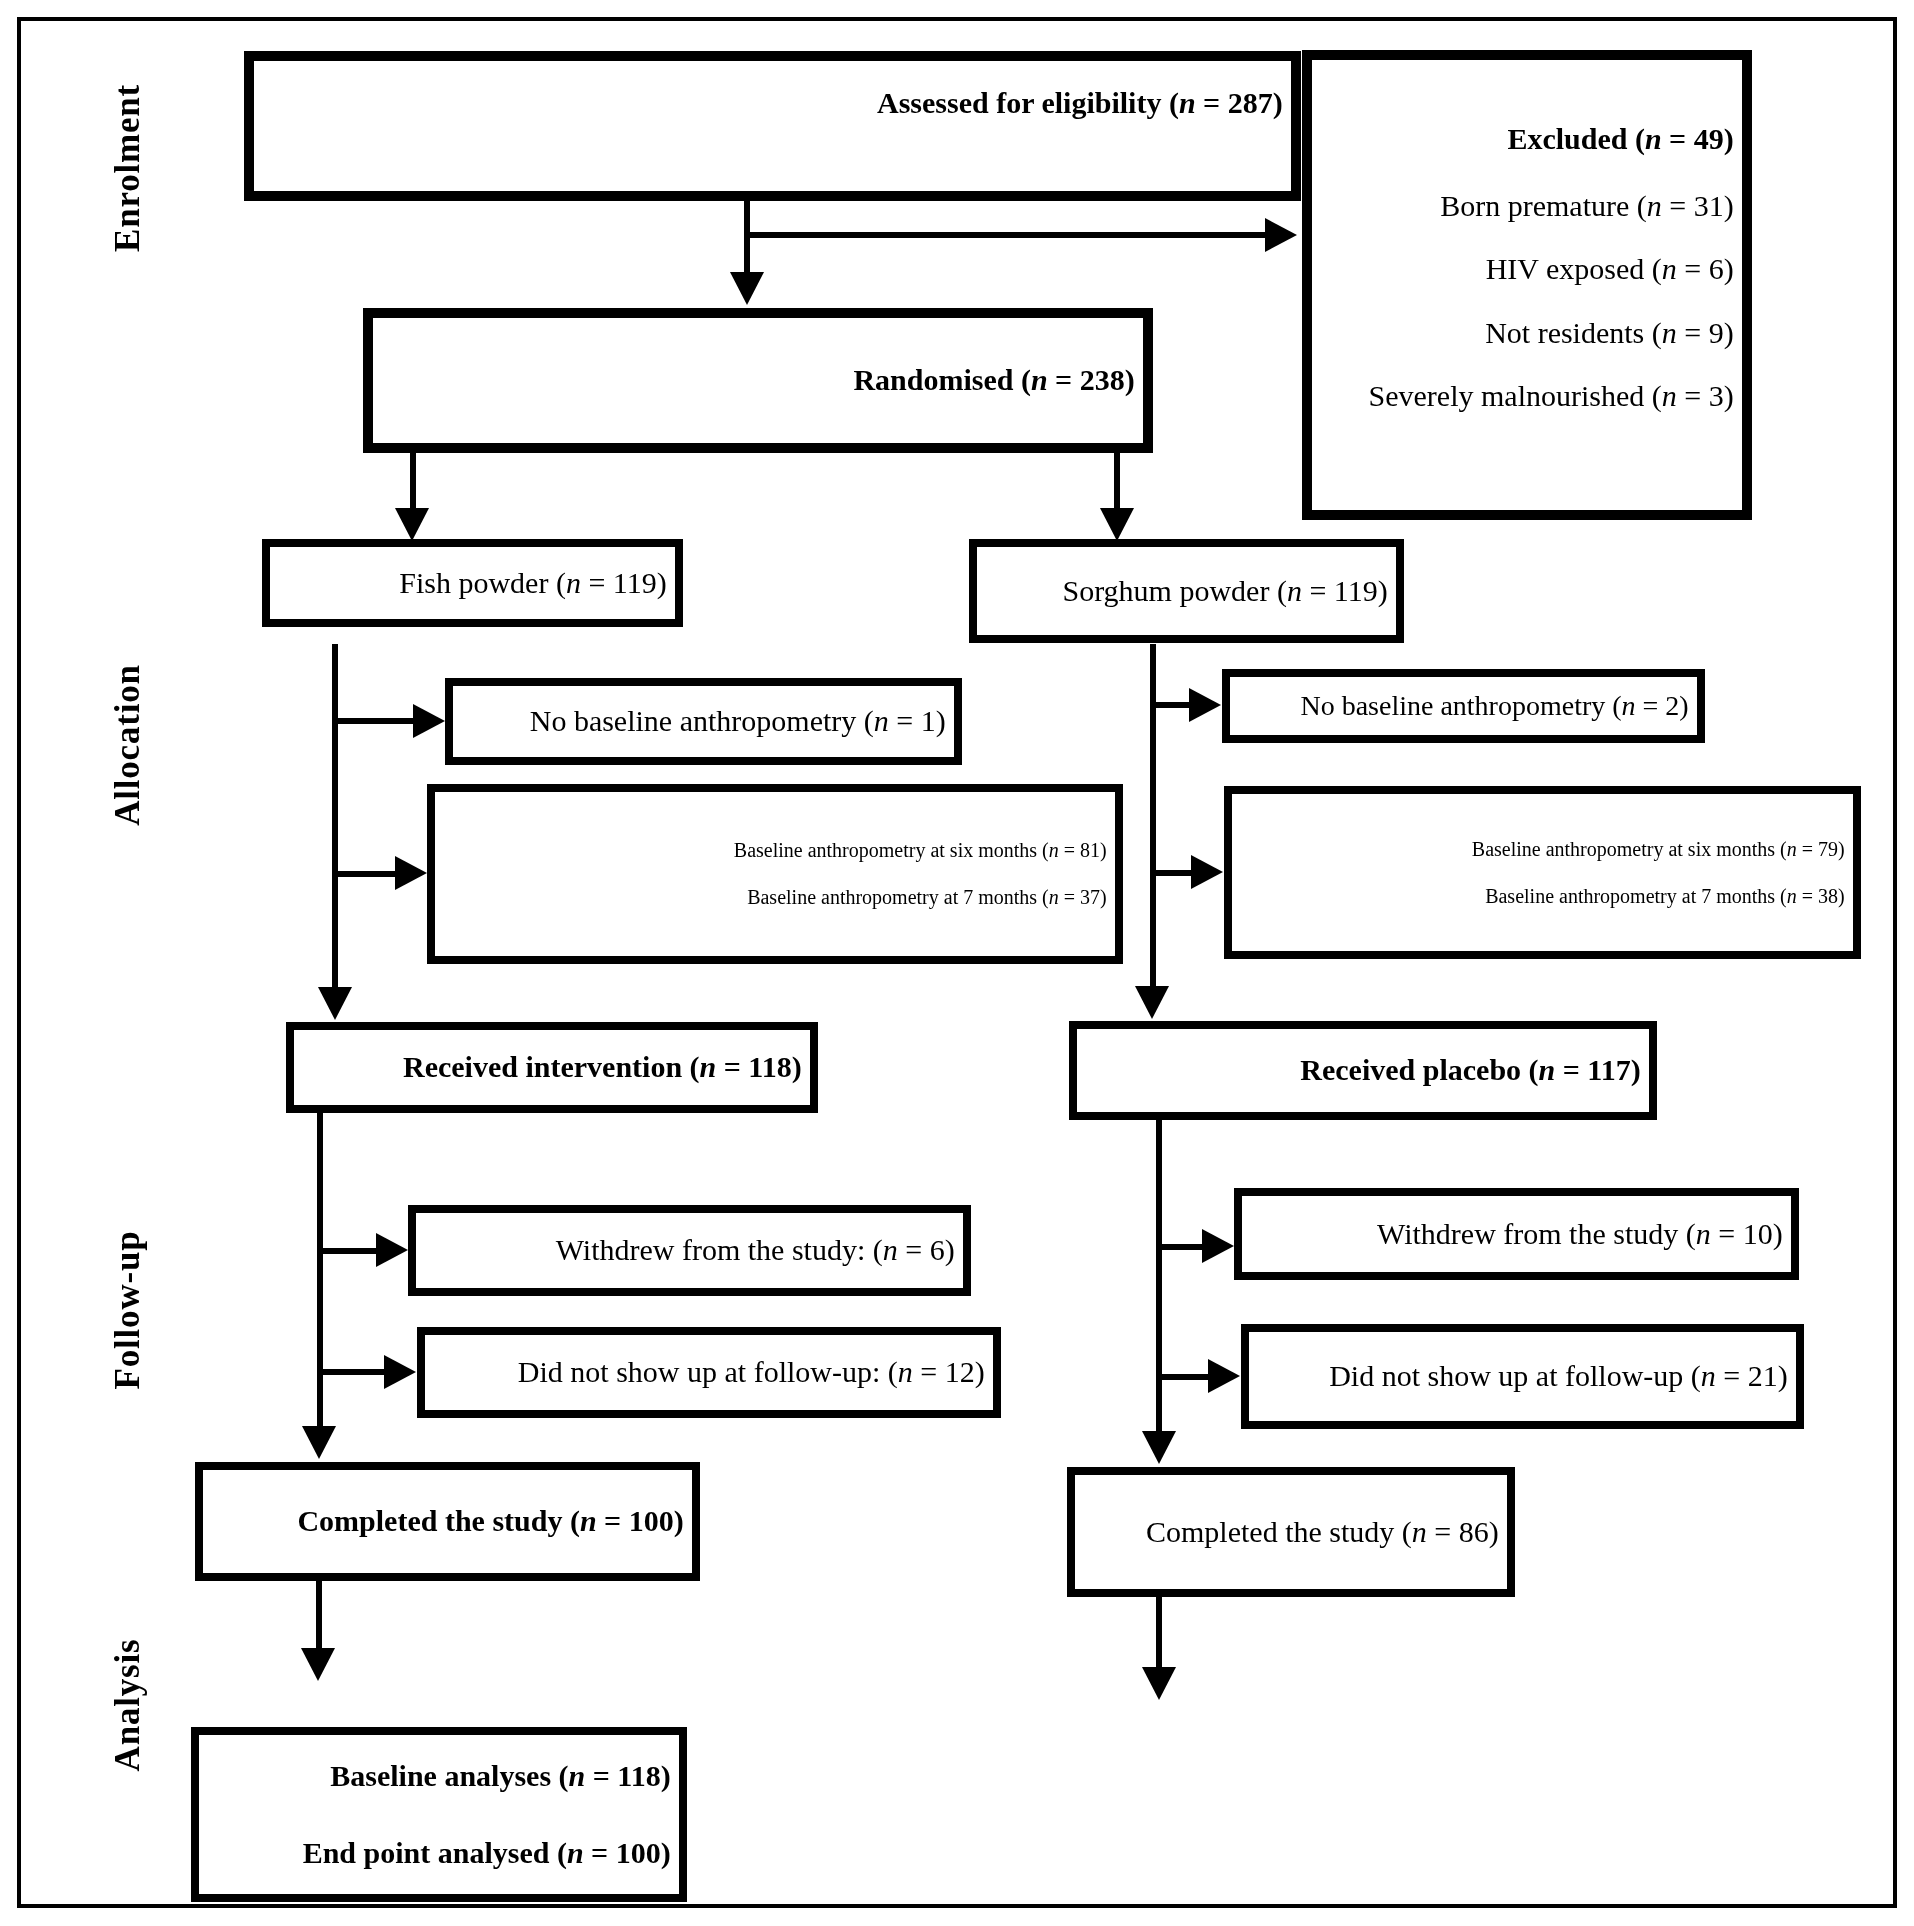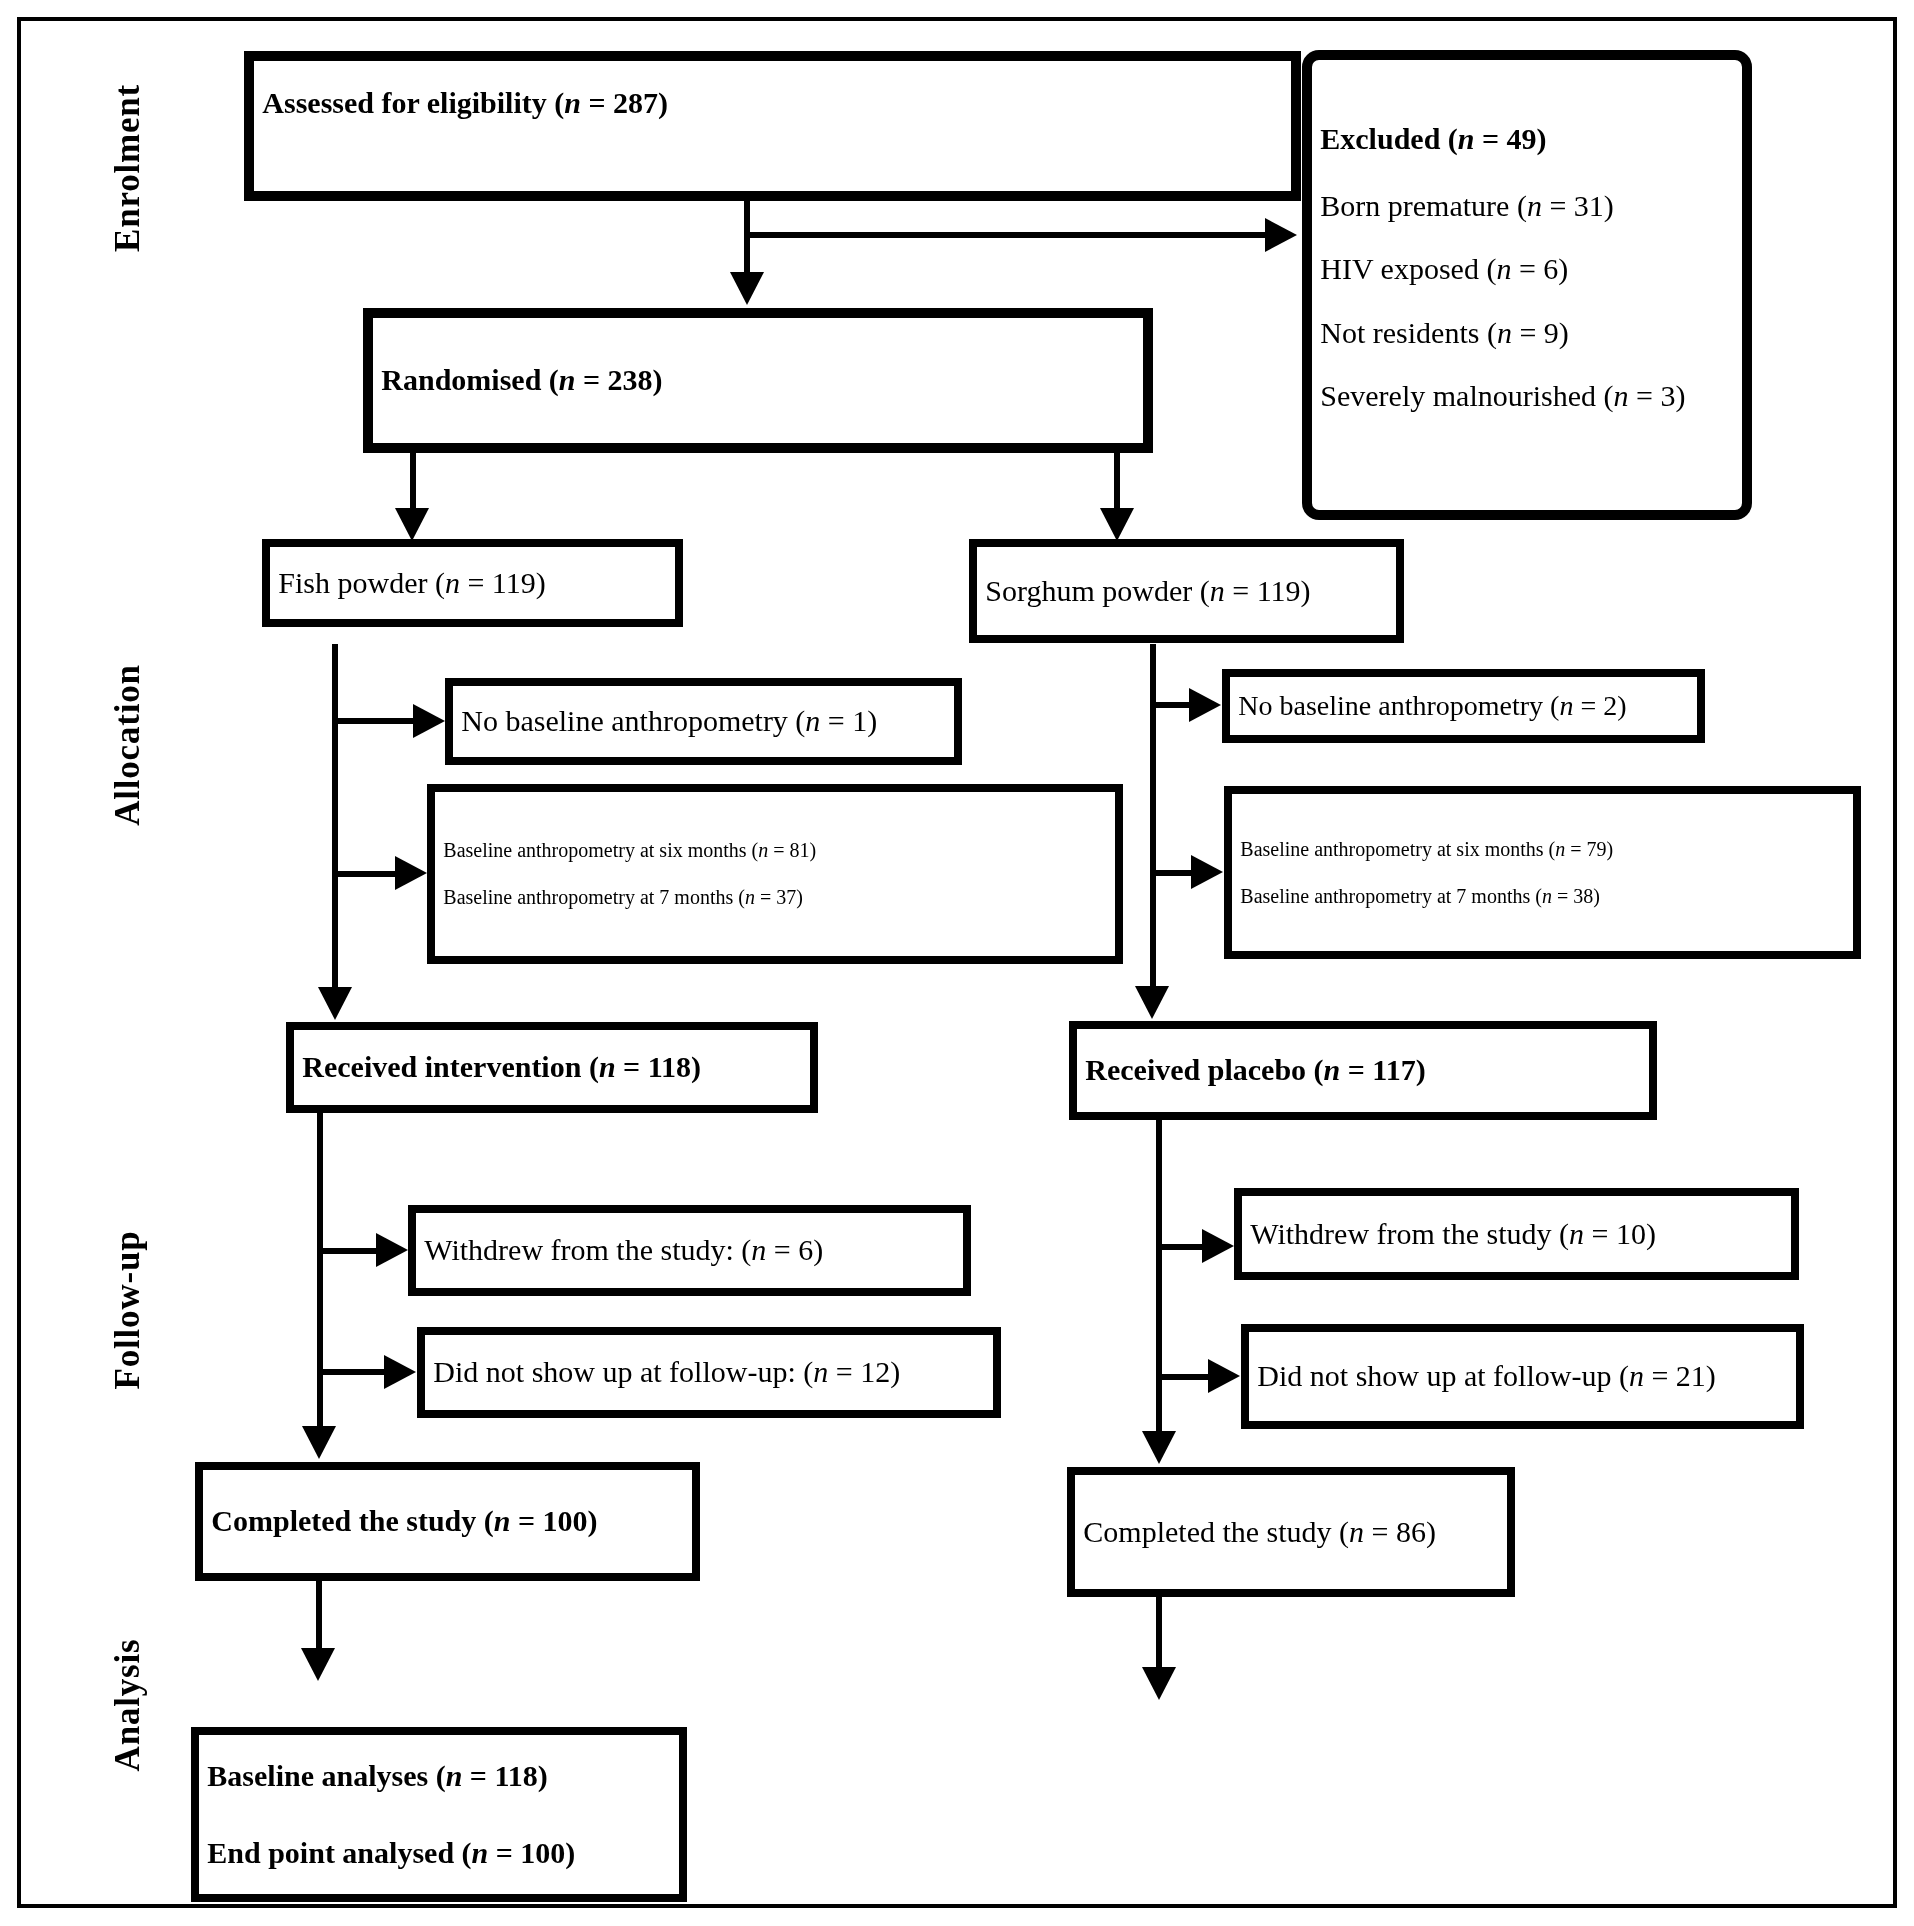--- a/index.html
+++ b/index.html
@@ -21,21 +21,21 @@
     left: 17.4px; top: 17.4px;
     width: 1872px; height: 1883px;
     border: 4.1px solid #000;
   }
   .box {
     position: absolute;
     border: 8.3px solid #000;
     background: #fff;
     display: flex;
     flex-direction: column;
-    align-items: flex-start;
+    align-items: flex-end;
     justify-content: center;
     text-align: center;
     box-sizing: border-box;
     font-size: 30px;
     line-height: 1.15;
     padding: 4.1px 8.3px;
   }
   .box.heavy { border-width: 10px; }
   .bold { font-weight: bold; }
   .side-label {
@@ -63,21 +63,20 @@
     width: 0; height: 0;
     border-top: 17.4px solid transparent;
     border-bottom: 17.4px solid transparent;
     border-left: 32px solid #000;
   }
   .excluded-content {
     justify-content: flex-start;
     padding-top: 62px;
     gap: 29px;
     font-size: 30px;
-    border-radius: 17px;
   }
   .excluded-content .title { margin-bottom: 3.3px; }
   .twoline { font-size: 20px; gap: 24px; }
   .analysis-box { gap: 43px; font-size: 30px; margin-top: 44px; }
 </style>
 </head>
 <body>
 
 <div id="canvas">
 

